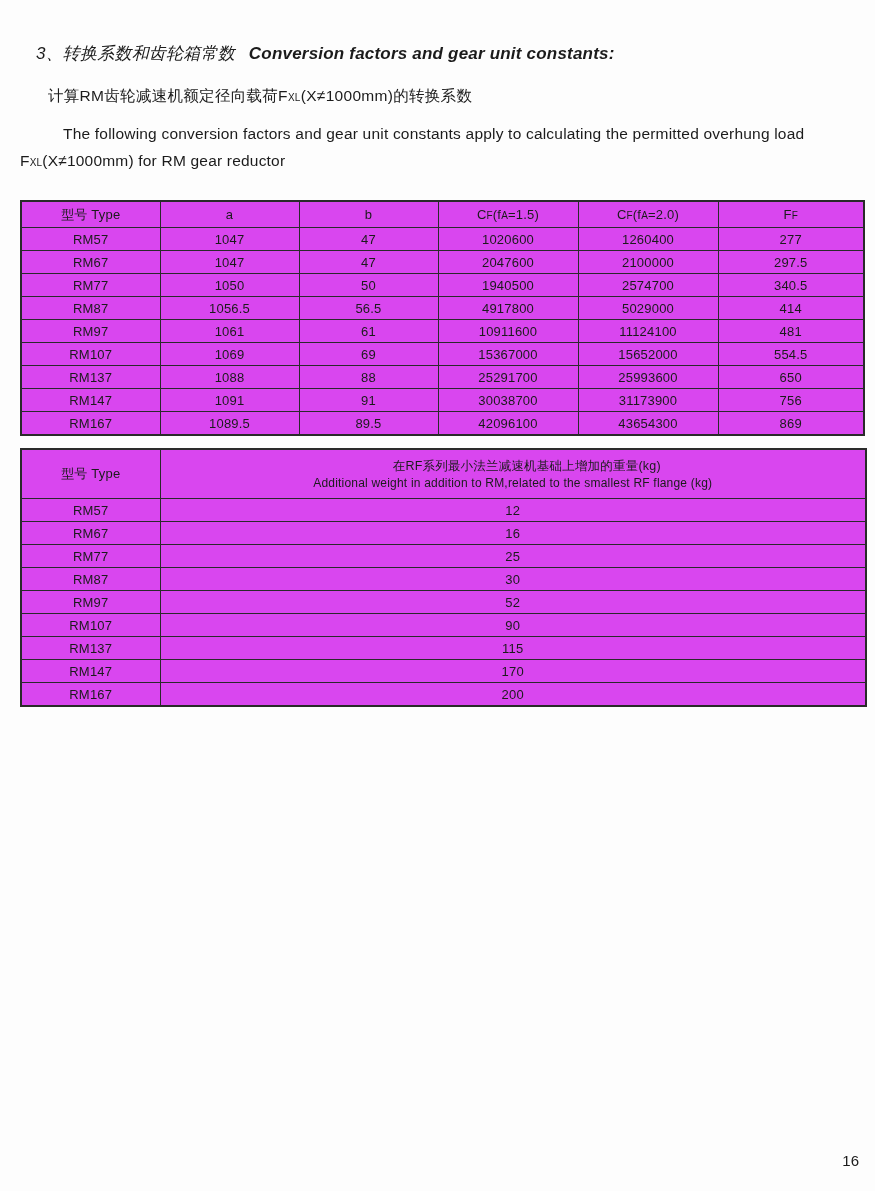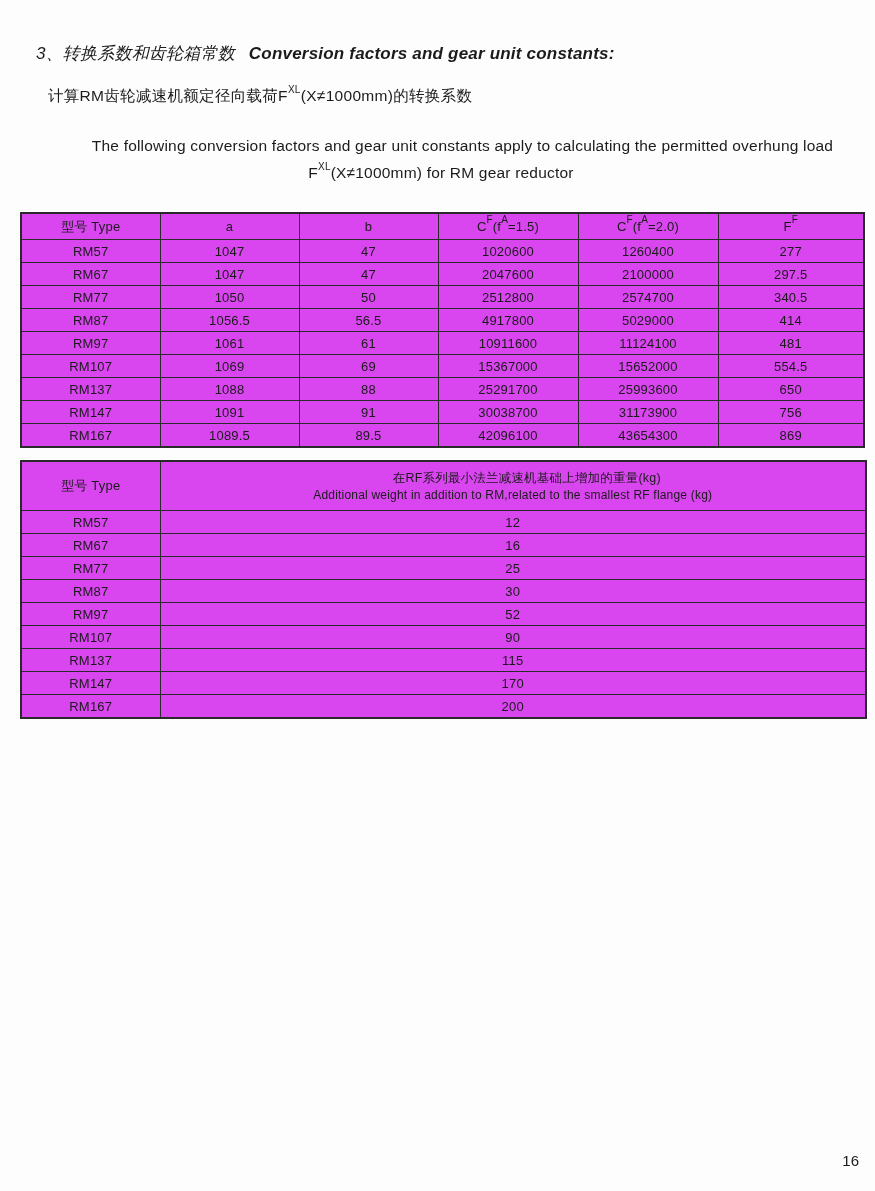--- a/index.html
+++ b/index.html
@@ -13,26 +13,26 @@
   }
   .page { padding:26px 13px 0 20px; }
 
   
   .sec-title { margin:16px; font-size:17px; font-weight:normal; letter-spacing:0.2px;font-style:italic; }
   .sec-title .en { font-weight:bold; margin-left:14px; }
   #section4-title { margin-top:38px; }
 
   
   .para-zh { margin:21px 0 0 28px; font-size:15.5px; letter-spacing:0.3px; }
-  .para-en { margin:25px 0 0 0; font-size:15.5px; line-height:27px; letter-spacing:0.2px;text-align:center; }
+  .para-en { margin:13px 0 0 0; font-size:15.5px; line-height:27px; letter-spacing:0.2px; }
   .para-en .line1 { display:block; padding-left:43px; }
   .para-en .line2 { display:block; }
 
   
-  sub.sb { font-size:10px; vertical-align:baseline; position:relative; bottom:8px; line-height:1; }
+  sub.sb { font-size:10px; vertical-align:baseline; position:relative; bottom:0px; line-height:1; }
 
   
   table {
     border-collapse:collapse; table-layout:fixed;
     width:845px; border:2px solid #2a2a2a;
     background:#d946ef;
   }
   th, td {
     border:1px solid #2a2a2a;
     text-align:center; vertical-align:middle;
@@ -103,21 +103,21 @@
           <td>1047</td>
           <td>47</td>
           <td>2047600</td>
           <td>2100000</td>
           <td>297.5</td>
         </tr>
         <tr>
           <td>RM77</td>
           <td>1050</td>
           <td>50</td>
-          <td>2512800</td>
+          <td>1940500</td>
           <td>2574700</td>
           <td>340.5</td>
         </tr>
         <tr>
           <td>RM87</td>
           <td>1056.5</td>
           <td>56.5</td>
           <td>4917800</td>
           <td>5029000</td>
           <td>414</td>

